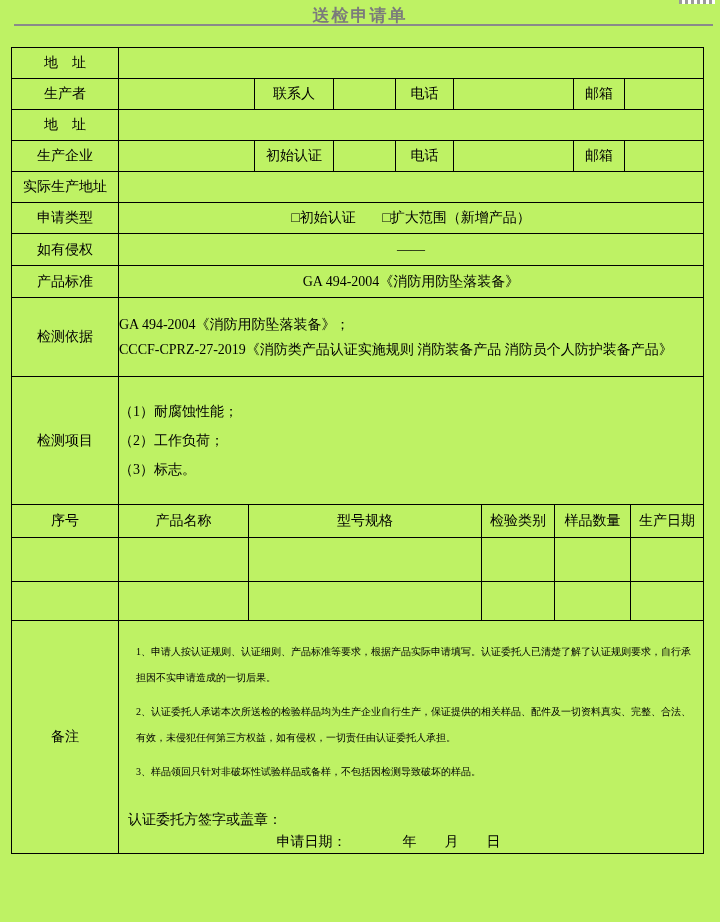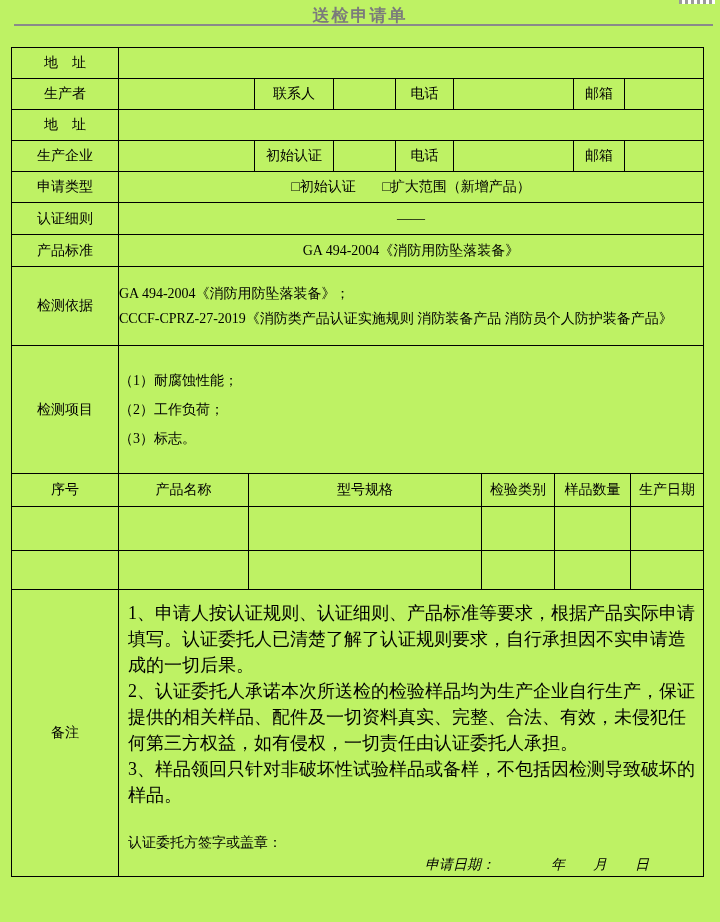--- a/index.html
+++ b/index.html
@@ -23,23 +23,23 @@
 
   .h31{height:31px;} .h32{height:32px;} .h33{height:33px;}
   .h44{height:44px;} .h39{height:39px;} .h65{height:79px;} .h128{height:128px;} .h233{height:233px;}
 
   .twolines div{line-height:25px;}
   .items div{line-height:29px;}
   .opt{display:inline-block;}
   .opt + .opt{margin-left:23px;}
 
   .remark-cell{vertical-align:top;padding:10px 4px 0 9px;}
-  .remark-cell p{margin:0;line-height:26px;font-size:18px;}
+  .remark-cell p{margin:8px;line-height:26px;font-size:10px;}
   .sig-line{margin-top:24px;padding-right:108px;line-height:22px;}
-  .date-line{text-align:right;padding-right:50px;line-height:22px;font-style:italic;}
+  .date-line{text-align:center;padding-right:50px;line-height:22px;}
 </style>
 </head>
 <body>
 
 <div class="page">
   <div class="corner-frag"></div>
   <h1 class="title">送检申请单</h1>
   <div class="title-rule"></div>
 
   <div class="form-wrap">
@@ -78,28 +78,32 @@
         <td class="lbl">生产企业</td>
         <td></td>
         <td class="lbl">初始认证</td>
         <td></td>
         <td class="lbl">电话</td>
         <td></td>
         <td class="lbl">邮箱</td>
         <td></td>
       </tr>
       <tr class="h31">
+        <td class="lbl">实际生产地址</td>
+        <td colspan="7"></td>
+      </tr>
+      <tr class="h31">
         <td class="lbl">申请类型</td>
         <td colspan="7" class="ctr">
           <span class="opt">□初始认证</span>
           <span class="opt">□扩大范围（新增产品）</span>
         </td>
       </tr>
       <tr class="h32">
-        <td class="lbl">认证细则</td>
+        <td class="lbl">如有侵权</td>
         <td colspan="7" class="ctr">——</td>
       </tr>
       <tr class="h32">
         <td class="lbl">产品标准</td>
         <td colspan="7" class="ctr">GA 494-2004《消防用防坠落装备》</td>
       </tr>
       <tr class="h65">
         <td class="lbl">检测依据</td>
         <td colspan="7" class="lft twolines">
           <div>GA 494-2004《消防用防坠落装备》；</div>

